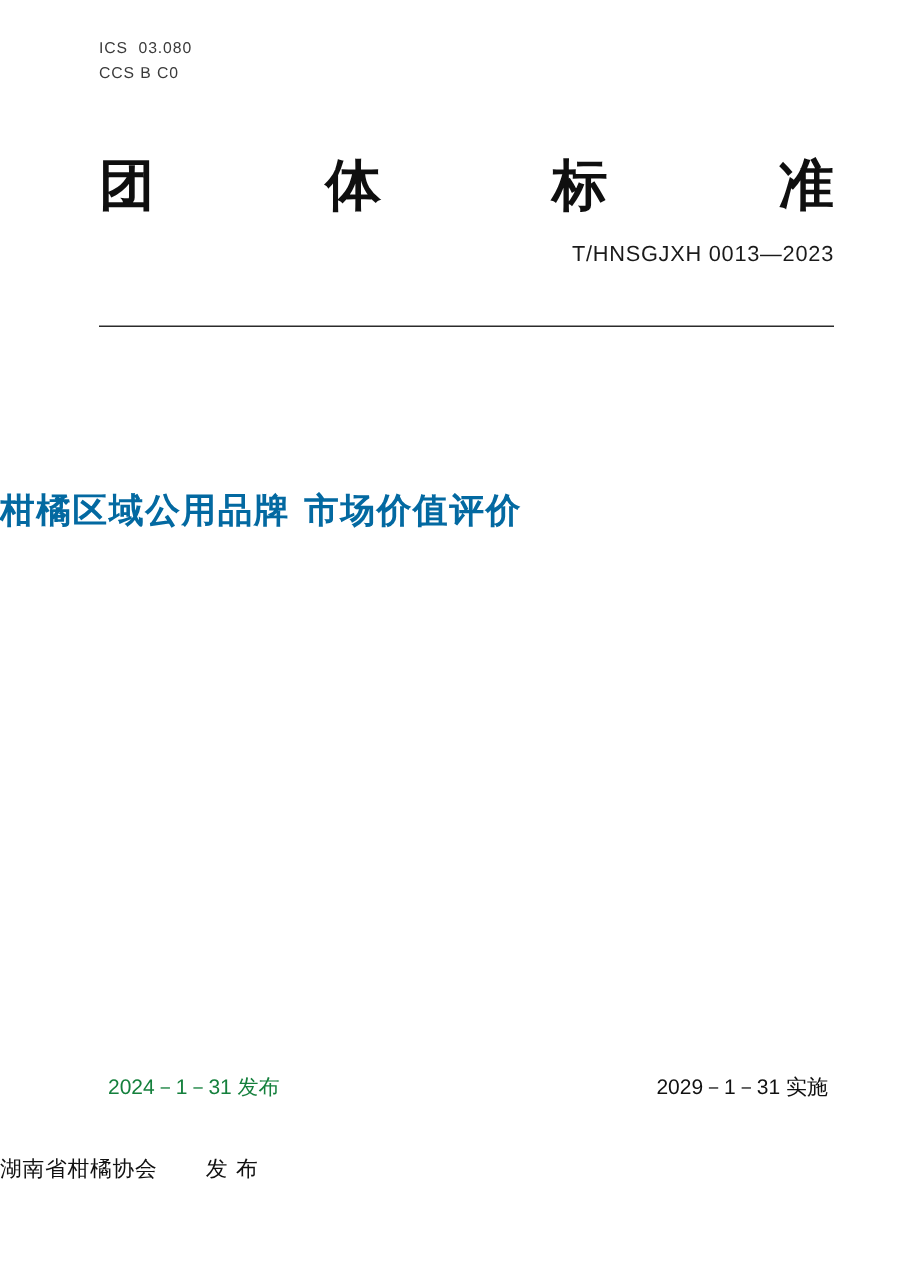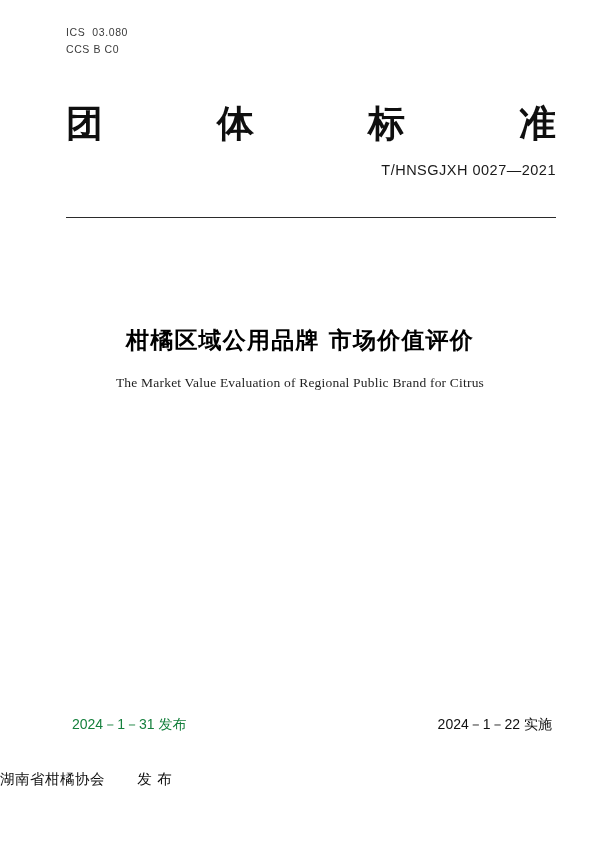--- a/index.html
+++ b/index.html
@@ -78,25 +78,24 @@
     height: 1px;
     background: #2b2b2b;
   }
 
   
   .doc-title-cn {
     position: absolute;
     left: 0;
     top: 325px;
     width: 600px;
-    text-align: center;
     font-size: 23px;
     font-weight: bold;
     letter-spacing: 1.2px;
-    color: #000000;
+    color: #0369a1;
     font-family: "DejaVu Sans", sans-serif;
   }
 
   
   .doc-title-en {
     position: absolute;
     left: 0;
     top: 375px;
     width: 600px;
     text-align: center;
@@ -152,29 +151,28 @@
     <div>CCS B C0</div>
   </div>
 
   <div class="big-title">
     <span>团</span>
     <span>体</span>
     <span>标</span>
     <span>准</span>
   </div>
 
-  <div class="std-no">T/HNSGJXH 0027—2021</div>
+  <div class="std-no">T/HNSGJXH 0013—2023</div>
 
   <div class="rule"></div>
 
   <div class="doc-title-cn">柑橘区域公用品牌 市场价值评价</div>
-  <div class="doc-title-en">The Market Value Evaluation of Regional Public Brand for Citrus</div>
 
   <div class="date-left">2024－1－31 发布</div>
-  <div class="date-right">2024－1－22 实施</div>
+  <div class="date-right">2029－1－31 实施</div>
 
   <div class="issuer">
     <span>湖南省柑橘协会</span>
     <span class="gap"></span>
     <span>发  布</span>
   </div>
 
 </div>
 
 </body></html>

